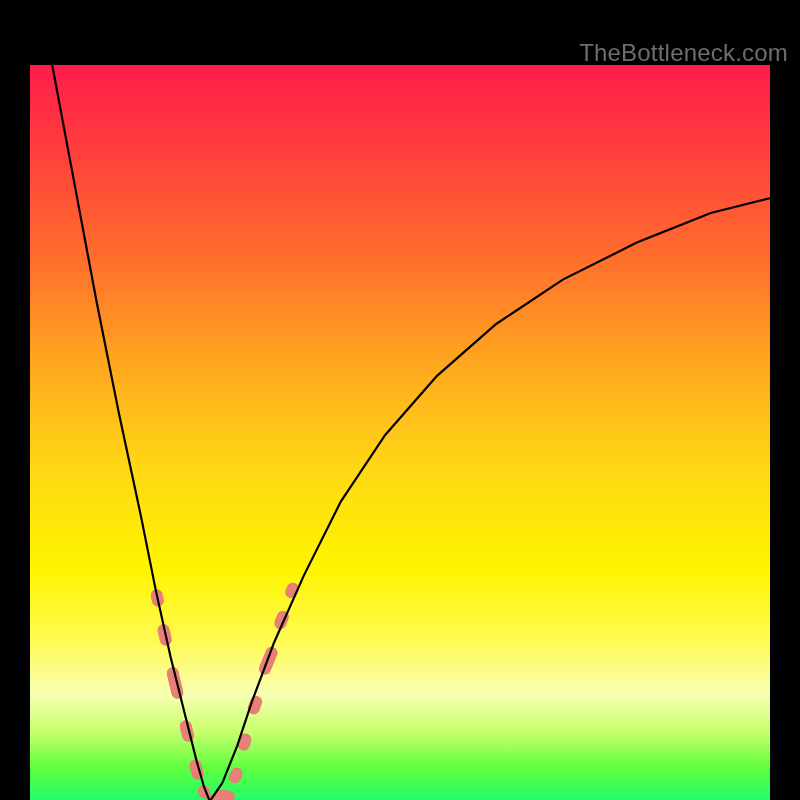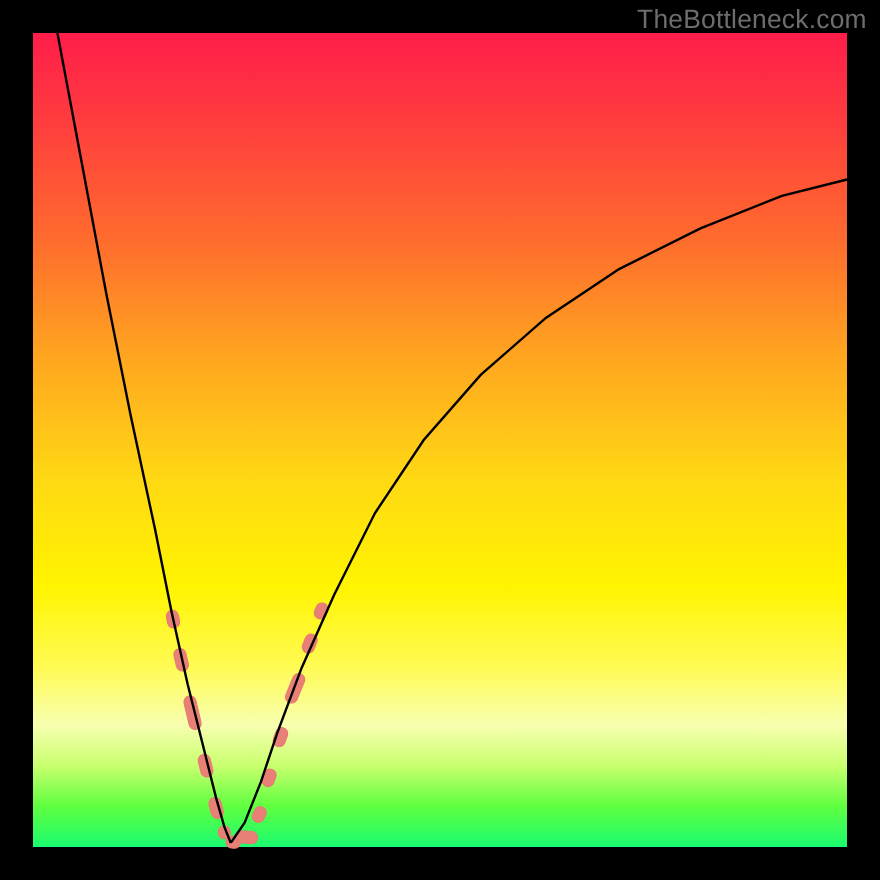--- a/index.html
+++ b/index.html
@@ -9,20 +9,21 @@
     height: 800px;
     overflow: hidden;
     background: #000;
     font-family: Arial, Helvetica, sans-serif;
   }
   .frame {
     position: relative;
     width: 800px;
     height: 584px;
     background: #000;
+    margin-top: 35px;
   }
   .plot-area {
     position: absolute;
     left: 30px;
     top: 30px;
     width: 740px;
     height: 740px;
     
     background: linear-gradient(
       to bottom,

